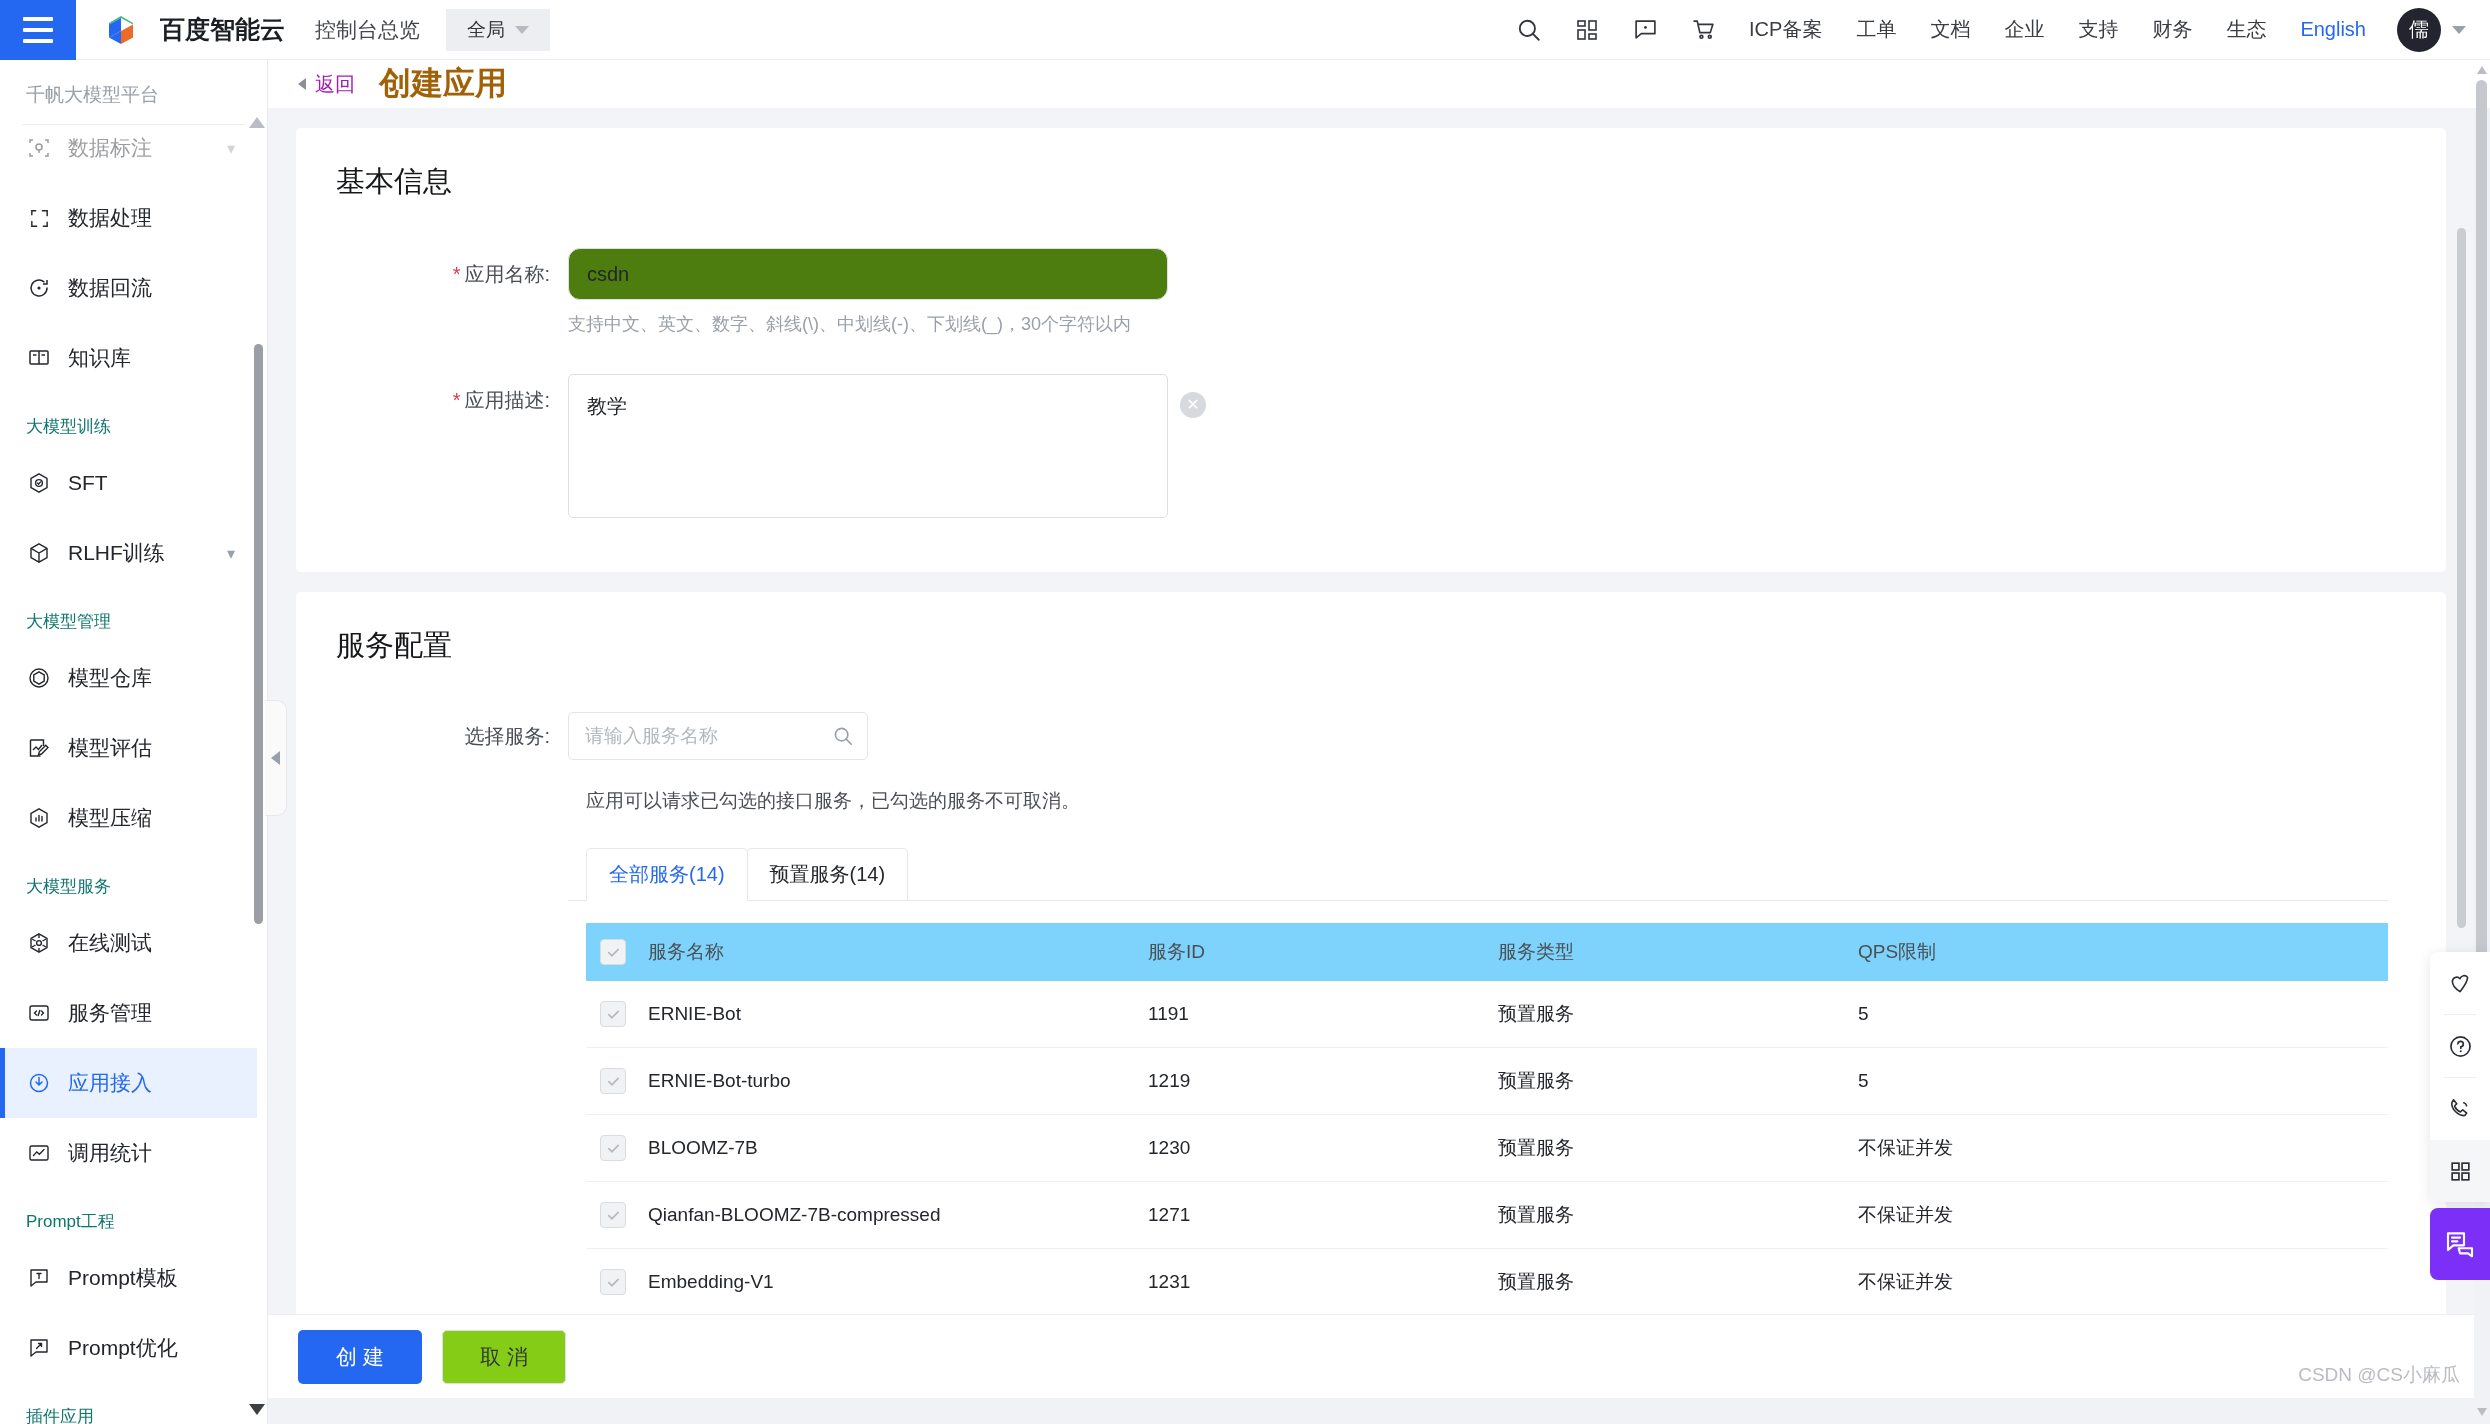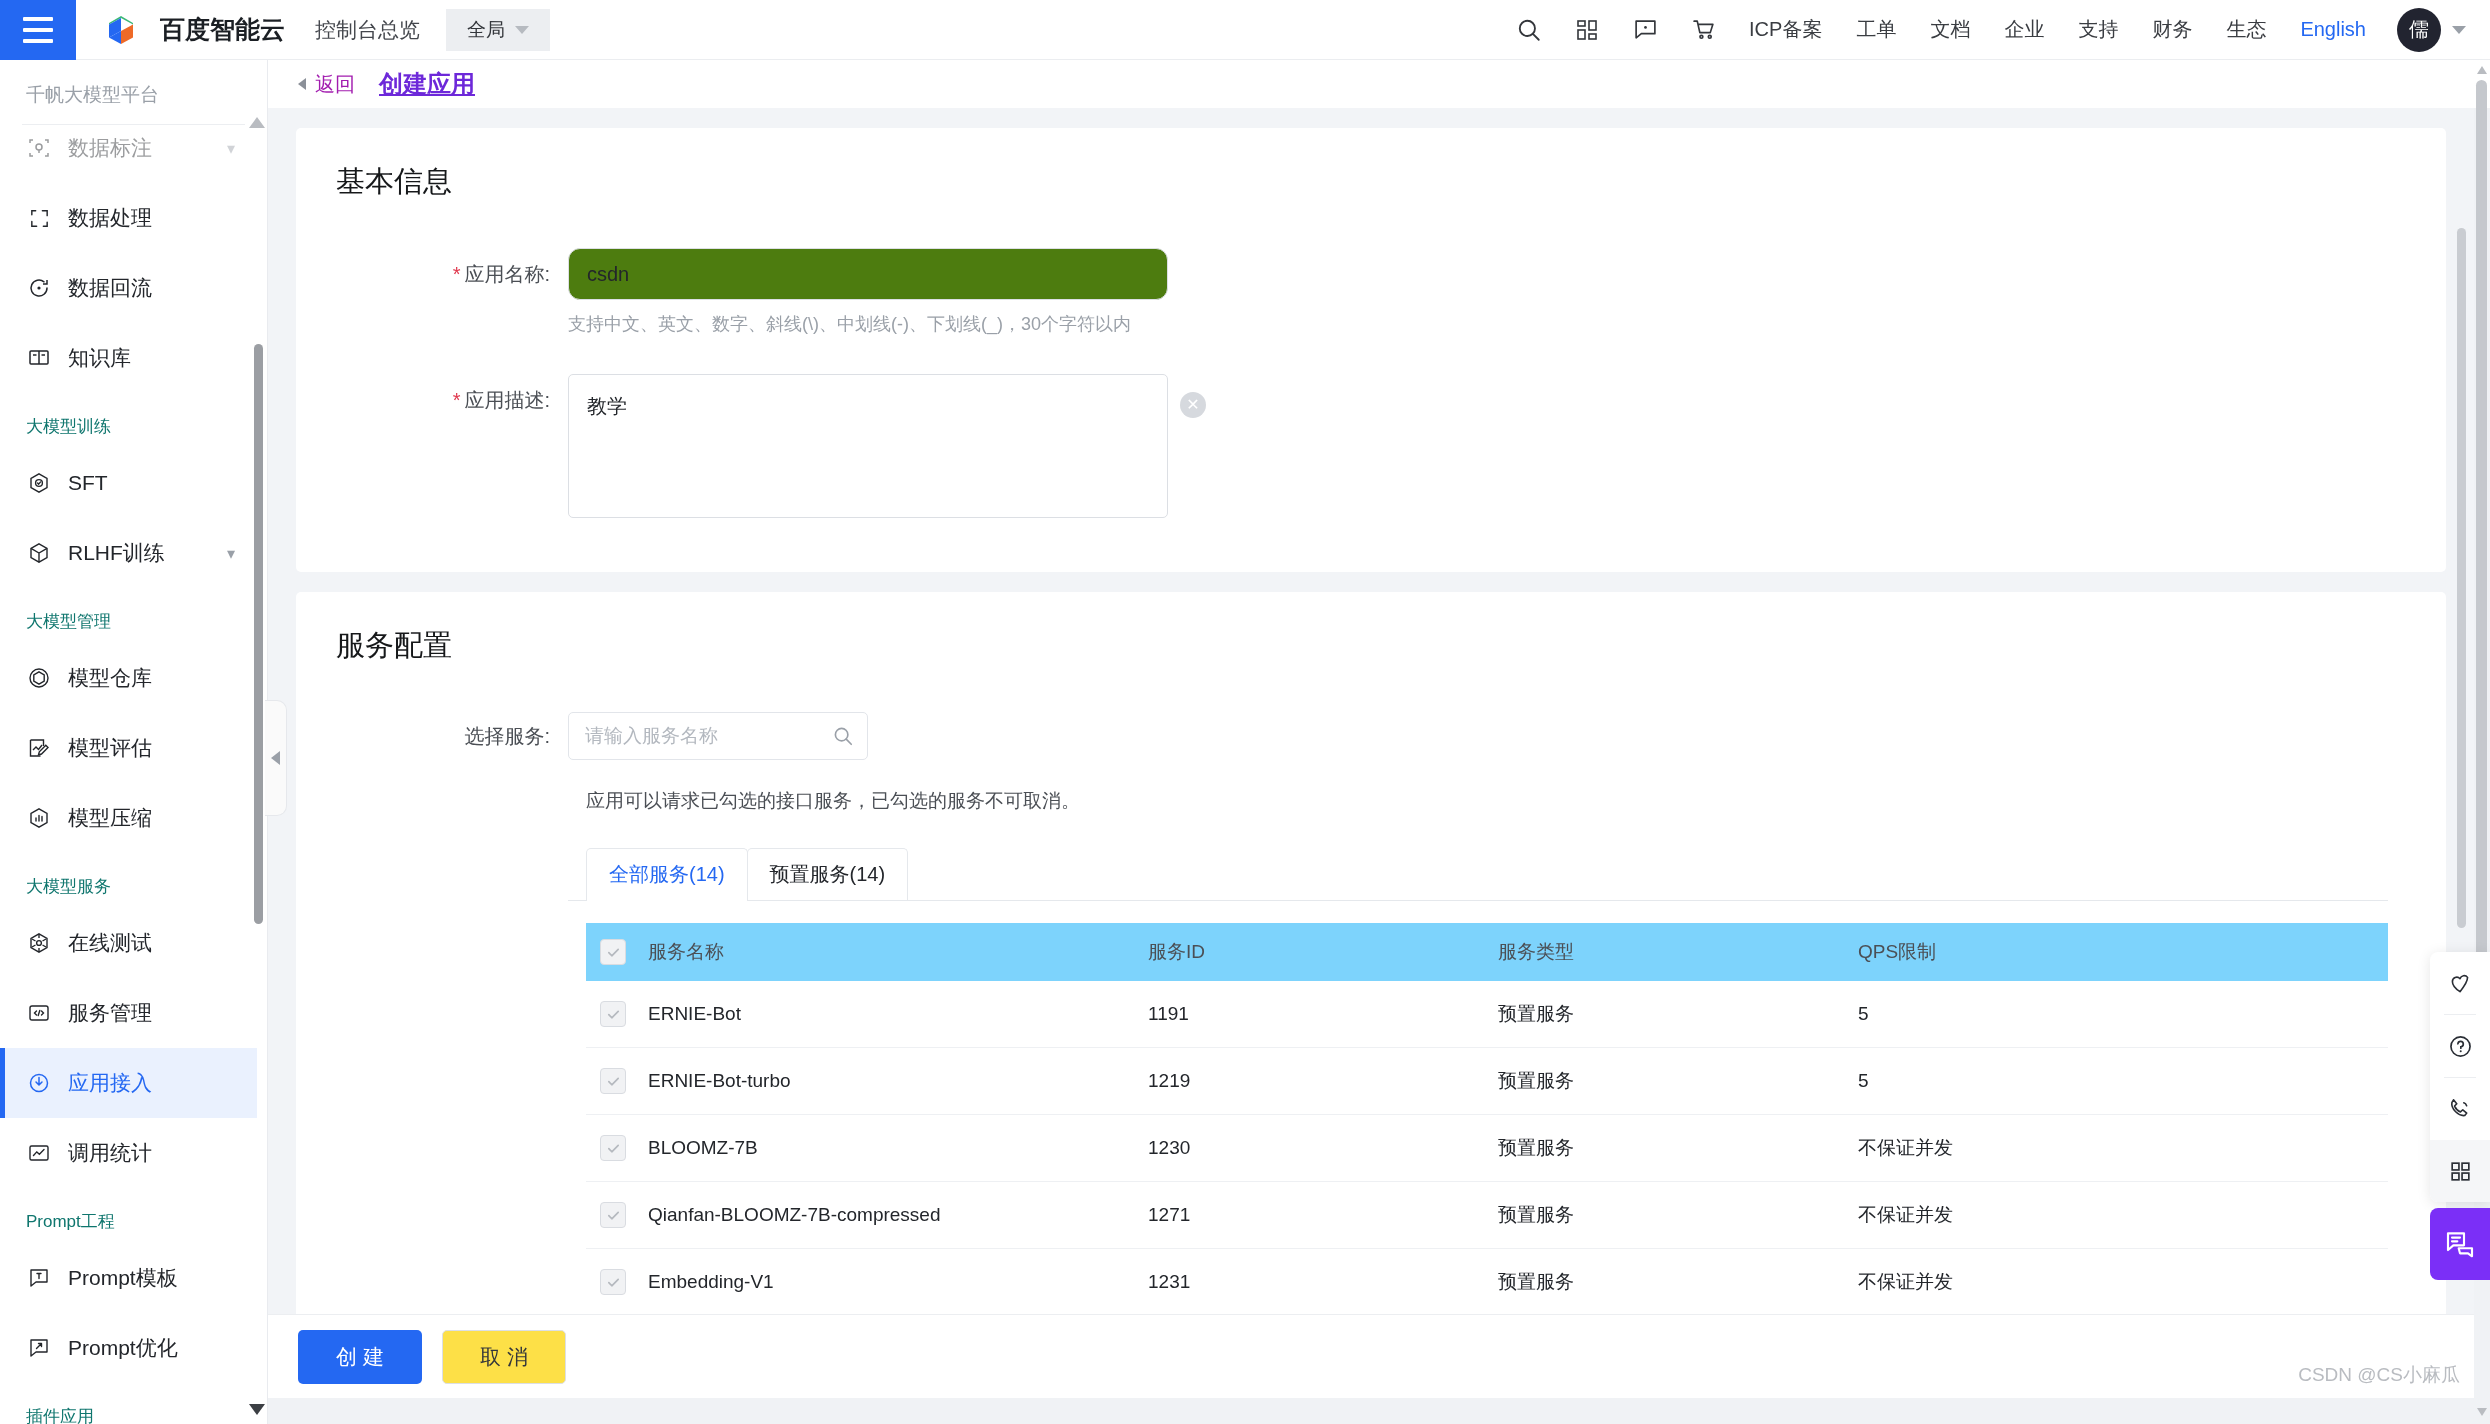--- a/index.html
+++ b/index.html
@@ -84,21 +84,21 @@
   }
   .collapse-handle i { width: 0; height: 0; border-top: 7px solid transparent; border-bottom: 7px solid transparent; border-right: 9px solid #9aa0a8; }
 
   
   .page-head {
     position: absolute; top: 60px; left: 268px; right: 0; height: 48px;
     background: #fff; display: flex; align-items: center; padding-left: 30px; gap: 10px;
   }
   .back-btn { display: flex; align-items: center; gap: 9px; color: #a21caf; font-size: 20px; cursor: pointer; }
   .back-btn i { width: 0; height: 0; border-top: 6px solid transparent; border-bottom: 6px solid transparent; border-right: 8px solid #8b9098; }
-  .page-title { font-size: 24px; font-weight: bold; color: #6d28d9; margin-left: 14px; text-decoration: underline; }
+  .page-title { font-size: 32px; font-weight: bold; color: #a16207; margin-left: 14px; }
 
   
   .content {
     position: absolute; top: 108px; left: 268px; width: 2206px; height: 1230px;
     background: #f2f4f7; overflow: hidden;
   }
   .card { background: #fff; border-radius: 5px; margin: 20px 28px 0 28px; padding: 34px 40px 40px 40px; }
   .card-title { font-size: 29px; color: #16181a; margin-bottom: 46px; }
 
   .form-row { display: flex; align-items: flex-start; margin-bottom: 10px; }
@@ -168,21 +168,21 @@
   .footer {
     position: absolute; left: 268px; bottom: 26px; width: 2206px; height: 84px;
     background: #fff; border-top: 1px solid #eceef1; display: flex; align-items: center;
     padding-left: 30px; gap: 20px; z-index: 20;
   }
   .btn {
     height: 54px; min-width: 124px; border-radius: 5px; font-size: 21px; cursor: pointer;
     display: flex; align-items: center; justify-content: center; font-family: inherit;
   }
   .btn-primary { background: #2468f2; color: #fff; border: none; }
-  .btn-ghost { background: #fde047; color: #33363b; border: 1px solid #dcdfe4; }
+  .btn-ghost { background: #84cc16; color: #33363b; border: 1px solid #dcdfe4; }
 
   .watermark { position: absolute; right: 30px; bottom: 36px; font-size: 19px; color: #b9bcc1; z-index: 21; }
 
   
   .page-sb { position: absolute; right: 3px; top: 66px; width: 11px; height: 1350px; z-index: 25; }
   .page-sb .thumb { position: absolute; left: 0; width: 11px; background: #c5c8cd; border-radius: 6px; }
   .page-sb .arw { position: absolute; left: 1px; width: 0; height: 0; border-left:5px solid transparent; border-right:5px solid transparent; }
   .page-sb .arw.up { top: 0; border-bottom: 8px solid #b9bcc1; }
   .page-sb .arw.dn { bottom: 0; border-top: 8px solid #b9bcc1; }
 

